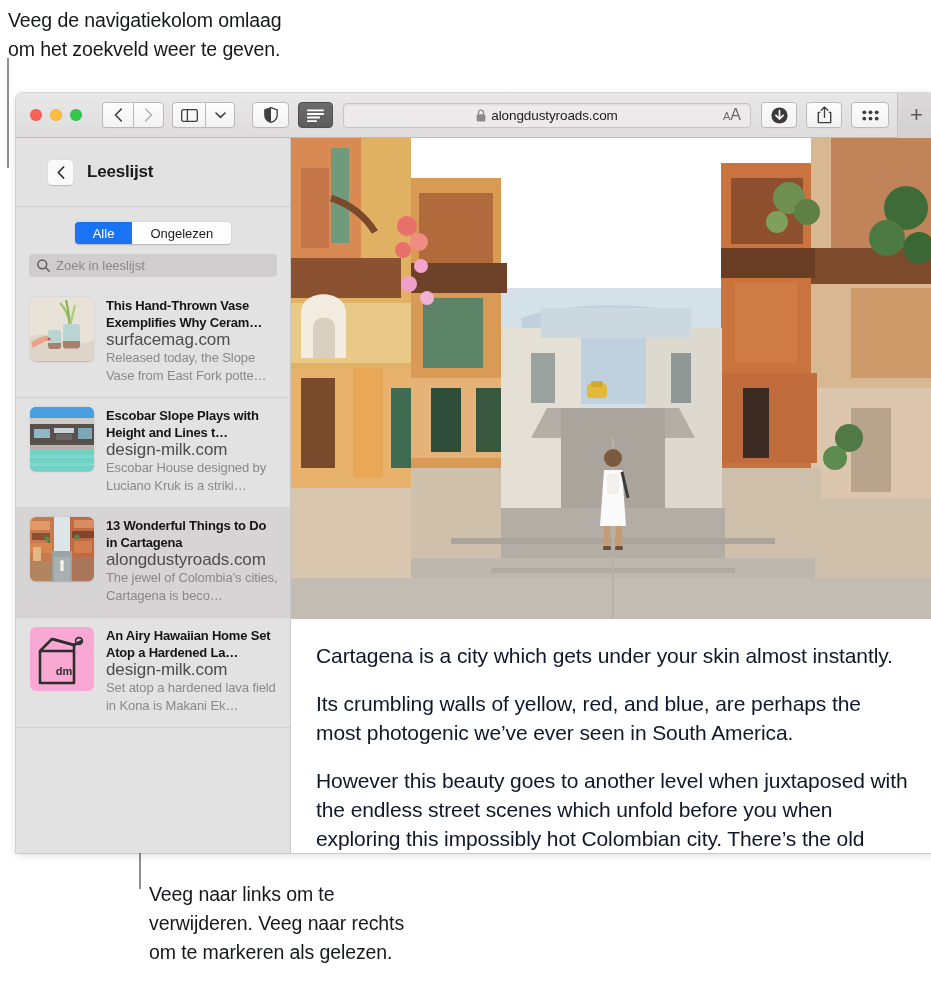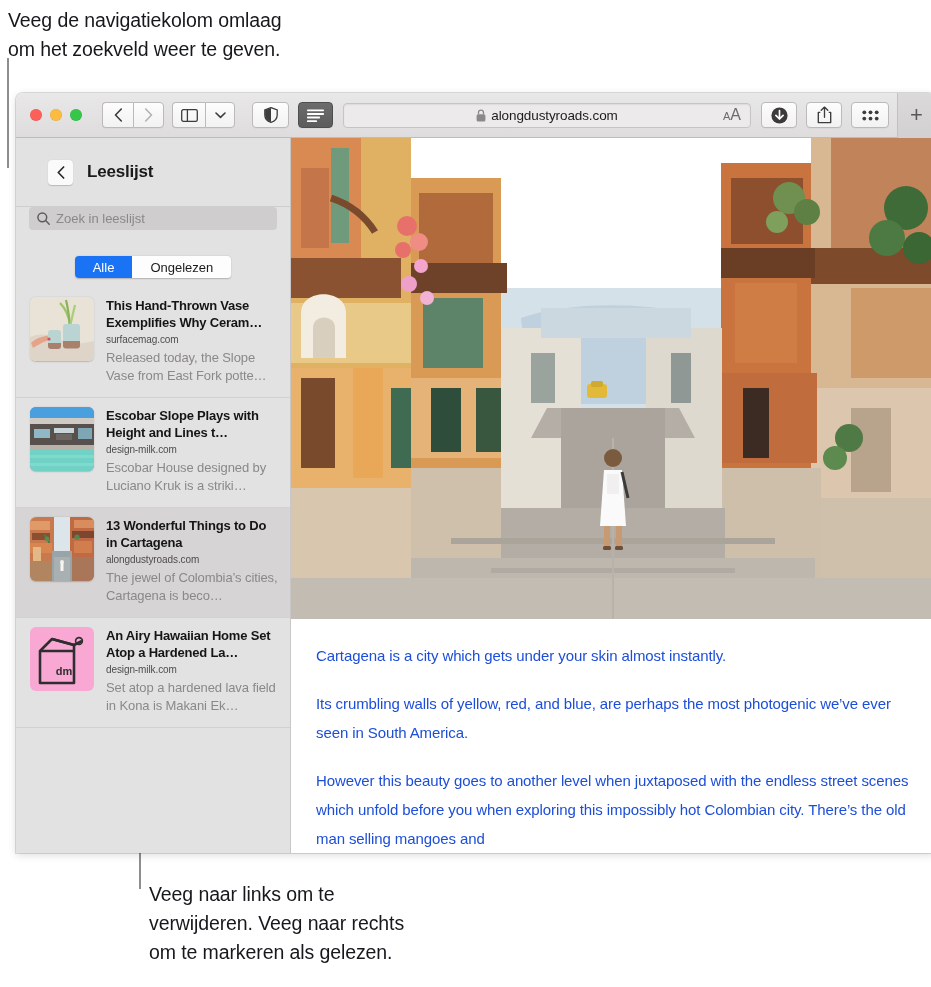--- a/index.html
+++ b/index.html
@@ -289,21 +289,21 @@
   }
   .rl-text { flex: 1; min-width: 0; }
   .rl-title {
     font-size: 13px;
     font-weight: bold;
     color: #151515;
     line-height: 17px;
     letter-spacing: -0.2px;
   }
   .rl-site {
-    font-size: 10px;
+    font-size: 17px;
     color: #4e4c4c;
     line-height: 18px;
     letter-spacing: -0.1px;
   }
   .rl-snippet {
     font-size: 13px;
     color: #8a8888;
     line-height: 18px;
     letter-spacing: -0.1px;
   }
@@ -317,23 +317,23 @@
   }
   #hero-image {
     width: 100%;
     height: 481px;
     display: block;
   }
   #article-body {
     padding: 22px 25px 0 25px;
   }
   .para {
-    font-size: 15px;
+    font-size: 21px;
     line-height: 29px;
-    color: #1d4ed8;
+    color: #0f172a;
     margin: 0 0 19px 0;
     letter-spacing: -0.1px;
   }
 </style>
 </head>
 <body>
 
 <div class="leader-line" id="leader-top"></div>
 <div class="callout" id="callout-top">Veeg de navigatiekolom omlaag
 om het zoekveld weer te geven.</div>
@@ -450,34 +450,34 @@
 
       <div id="sidebar-header">
         <div id="back-chevron-btn">
           <svg width="8" height="13" viewBox="0 0 8 13" fill="none">
             <path d="M6.6 1L1.3 6.5 6.6 12" stroke="currentColor" stroke-width="1.7" stroke-linecap="round" stroke-linejoin="round"></path>
           </svg>
         </div>
         <div id="sidebar-title">Leeslijst</div>
       </div>
 
+      <div id="filter-row">
+        <div id="segmented">
+          <div class="seg selected">Alle</div>
+          <div class="seg unselected">Ongelezen</div>
+        </div>
+      </div>
+
       <div id="search-row">
         <div id="search-field">
           <svg width="13" height="13" viewBox="0 0 13 13" fill="none">
             <circle cx="5.3" cy="5.3" r="4.4" stroke="#5d5b5b" stroke-width="1.45"></circle>
             <line x1="8.6" y1="8.6" x2="12.2" y2="12.2" stroke="#5d5b5b" stroke-width="1.45" stroke-linecap="round"></line>
           </svg>
           <span id="search-placeholder">Zoek in leeslijst</span>
-        </div>
-      </div>
-
-      <div id="filter-row">
-        <div id="segmented">
-          <div class="seg selected">Alle</div>
-          <div class="seg unselected">Ongelezen</div>
         </div>
       </div>
 
       <div id="reading-list">
 
         <div class="rl-item">
           <div class="rl-thumb">
             <svg width="64" height="64" viewBox="0 0 64 64">
               <rect width="64" height="64" fill="#e9e2d7"></rect>
               <path d="M0 40c10-4 20-3 28 2 9 5 22 6 36 2v20H0z" fill="#ded5c8"></path>

